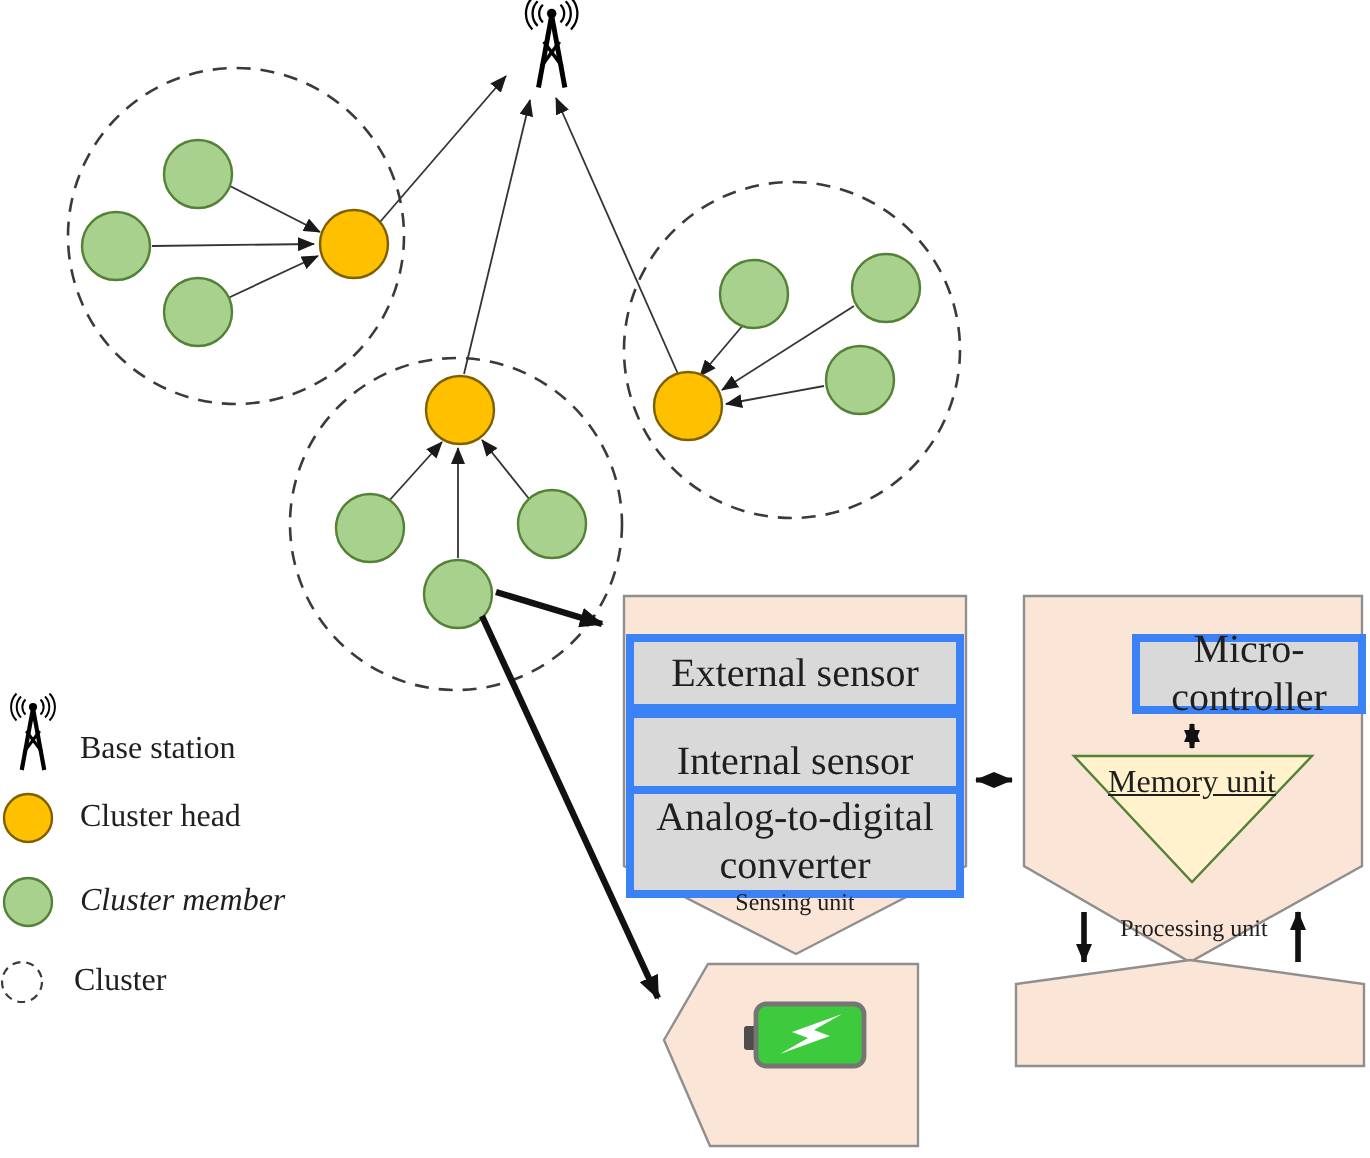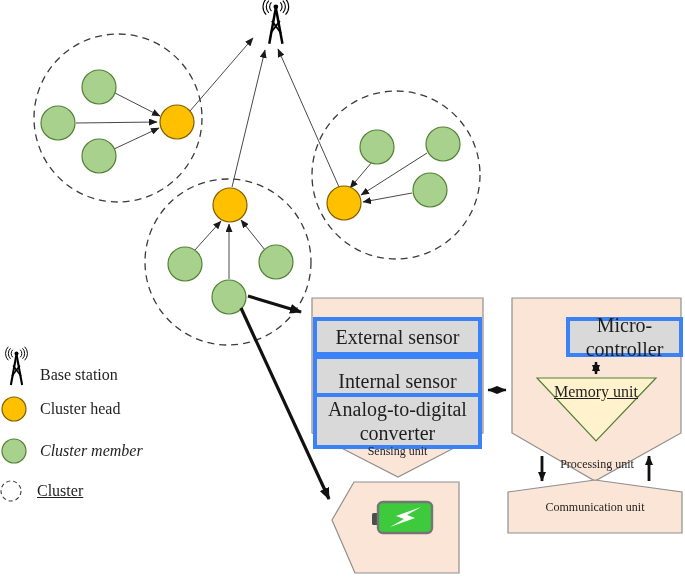--- a/index.html
+++ b/index.html
@@ -138,21 +138,20 @@
 
   <div class="comp-box" style="left:313px;top:317px;width:169px;height:39px;">External sensor</div>
   <div class="comp-box" style="left:313px;top:355px;width:169px;height:51px;">Internal sensor</div>
   <div class="comp-box" style="left:313px;top:393px;width:169px;height:56px;">Analog-to-digital converter</div>
   <div class="unit-label" style="left:312px;top:439px;width:171px;height:26px;">Sensing unit</div>
 
   <div class="comp-box" style="left:538px;top:317px;width:117px;height:40px;margin-left:28px;">Micro-controller</div>
   <div class="memory-label" style="left:551px;top:382px;width:90px;height:46px;">Memory unit</div>
   <div class="unit-label" style="left:512px;top:452px;width:170px;height:26px;">Processing unit</div>
 
-  <div class="unit-label" style="left:508px;top:495px;width:174px;height:26px;">Communication unit</div>
 
 
   <div class="legend-label" style="left:40px;top:361px;height:28px;">Base station</div>
   <div class="legend-label" style="left:40px;top:395px;height:28px;">Cluster head</div>
   <div class="legend-label" style="left:40px;top:437px;height:28px;font-style:italic;">Cluster member</div>
-  <div class="legend-label" style="left:37px;top:477px;height:28px;text-decoration:underline;">Cluster</div>
+  <div class="legend-label" style="left:37px;top:477px;height:28px;">Cluster</div>
 
 </div>
 
 </body></html>

